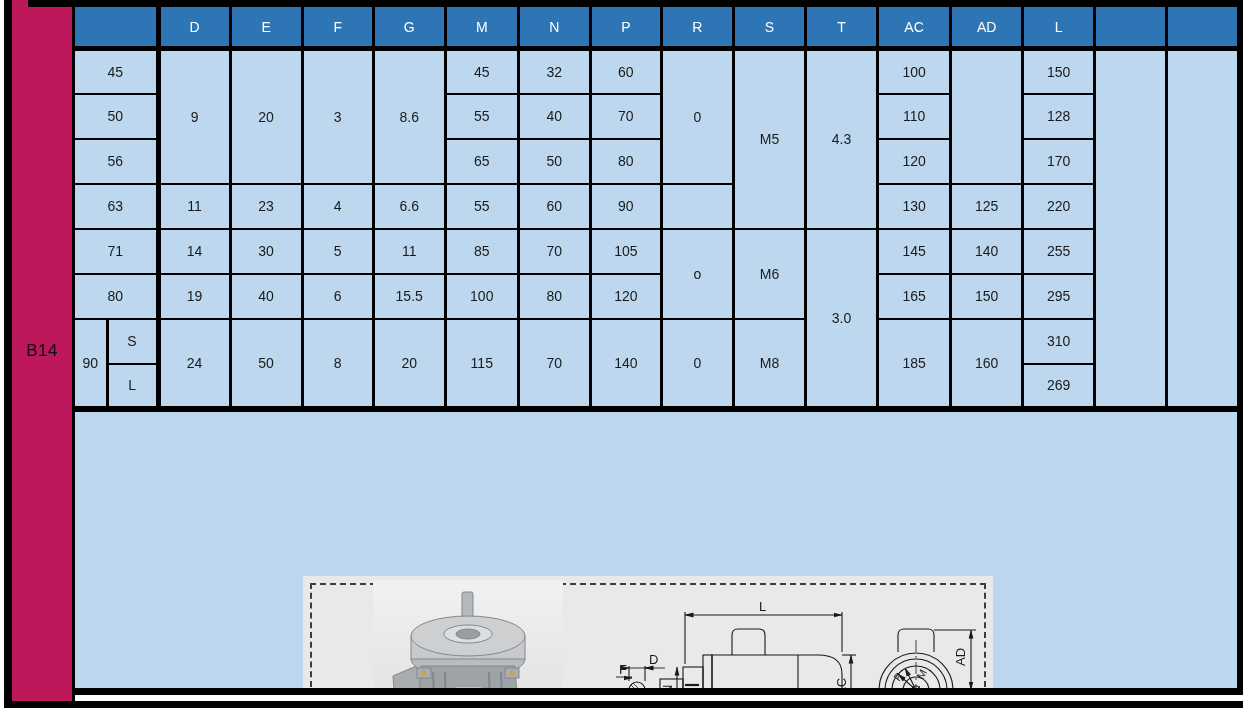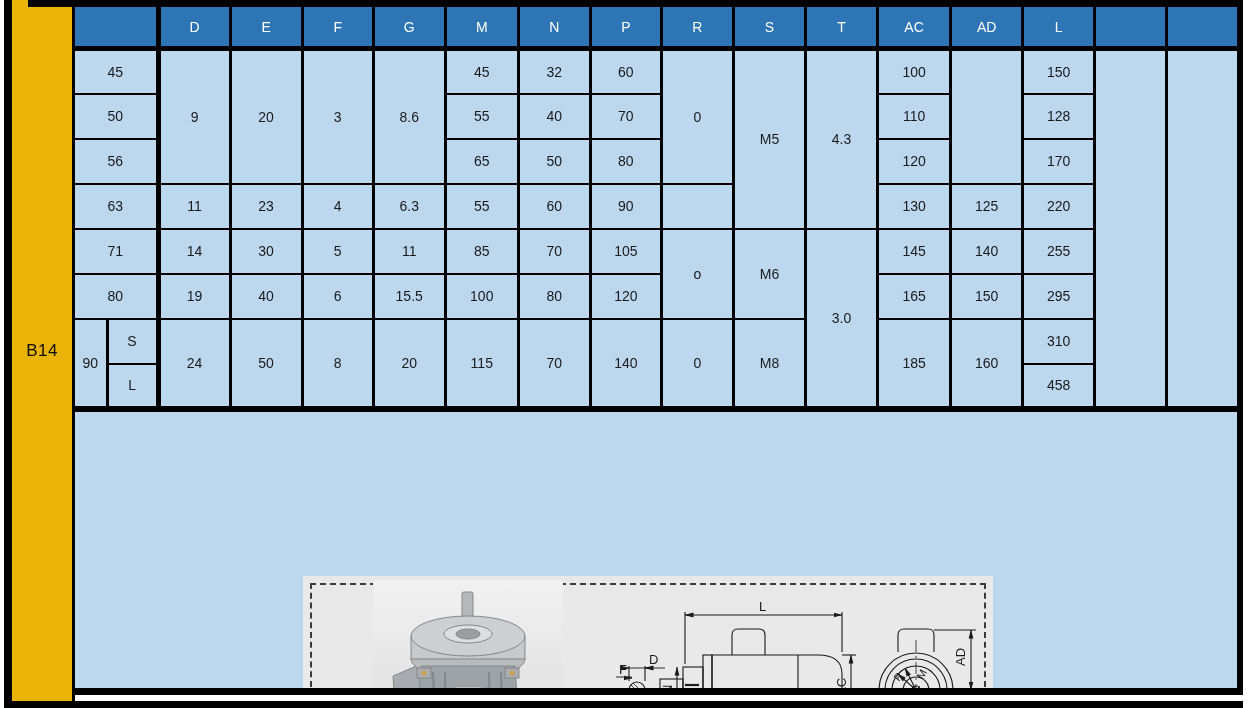--- a/index.html
+++ b/index.html
@@ -1,20 +1,20 @@
 <!DOCTYPE html>
 <html><head>
 <meta charset="utf-8">
 <style>
   html,body{margin:0;padding:0;background:#fff;}
   .page{position:relative;width:1254px;height:708px;background:#ffffff;overflow:hidden;
         font-family:"Liberation Sans","DejaVu Sans",sans-serif;}
 
   
-  .sidebar{position:absolute;left:4px;top:0;width:71px;height:701px;background:#eab308;
+  .sidebar{position:absolute;left:4px;top:0;width:71px;height:701px;background:#be185d;
            border-left:8px solid #000;border-right:3px solid #000;box-sizing:border-box;
            display:flex;align-items:center;justify-content:center;}
   .sidebar-label{font-size:17px;color:#0d0d0d;letter-spacing:.5px;}
   .sidebar-topbar{position:absolute;left:28px;top:0;width:47px;height:7px;background:#000;}
   .bottombar{position:absolute;left:4px;top:701px;width:1239px;height:7px;background:#000;}
 
   
   table.spec{position:absolute;left:75px;top:0;width:1168px;border-collapse:collapse;
              table-layout:fixed;}
   .spec th,.spec td{border:2px solid #000;border-left-width:3px;border-right-width:3px;
@@ -126,21 +126,21 @@
         <td>50</td>
         <td>80</td>
         <td>120</td>
         <td>170</td>
       </tr>
       <tr>
         <td colspan="2" class="fc fd">63</td>
         <td>11</td>
         <td>23</td>
         <td>4</td>
-        <td>6.3</td>
+        <td>6.6</td>
         <td>55</td>
         <td>60</td>
         <td>90</td>
         <td></td>
         <td>130</td>
         <td>125</td>
         <td>220</td>
       </tr>
       <tr>
         <td colspan="2" class="fc fd">71</td>
@@ -182,21 +182,21 @@
         <td rowspan="2">70</td>
         <td rowspan="2">140</td>
         <td rowspan="2">0</td>
         <td rowspan="2">M8</td>
         <td rowspan="2">185</td>
         <td rowspan="2">160</td>
         <td>310</td>
       </tr>
       <tr>
         <td class="fd">L</td>
-        <td>458</td>
+        <td>269</td>
       </tr>
       <tr class="img-row">
         <td colspan="17" class="img-cell fc">
           <div class="bottom-area">
             <div class="panel">
               <div class="panel-dash"></div>
               <div class="photo-bg"></div>
 
               <svg class="motor-svg" width="170" height="205" viewBox="0 0 170 205">
                 <g stroke="#84888c" stroke-width="1">

